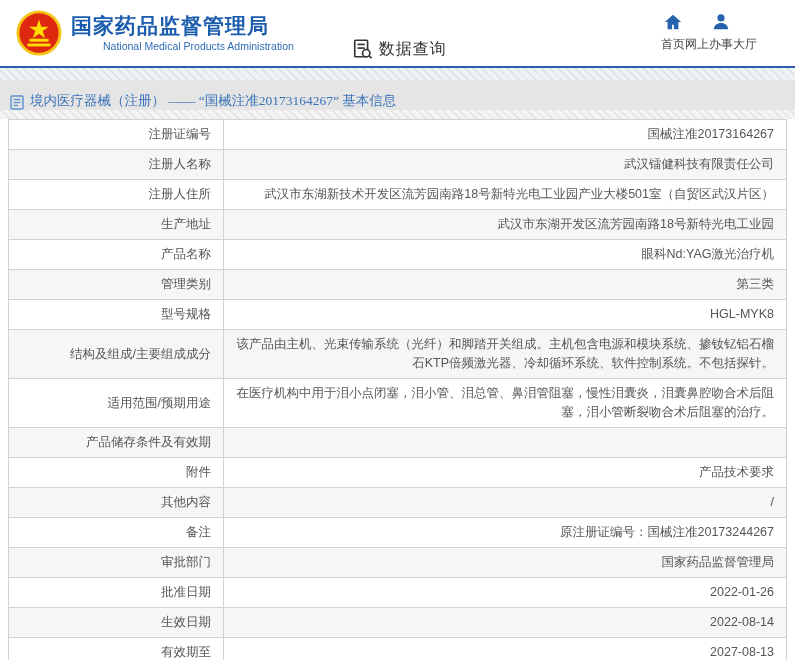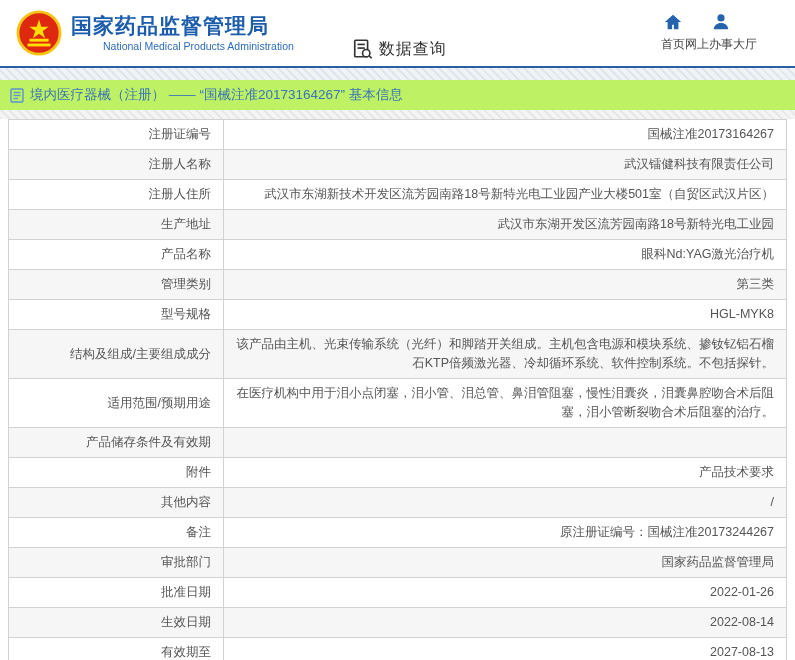--- a/index.html
+++ b/index.html
@@ -71,23 +71,24 @@
   }
   .hatch-strip.thin {
     height: 9px;
     background: repeating-linear-gradient(45deg, rgba(170,170,170,.18) 0 2px, transparent 2px 6px), #f4f4f4;
   }
 
   
   .title-row {
     height: 30px;
     display: flex;
-    align-items: center;
+    align-items: flex-end;
     padding-left: 10px;
-    background: #bef264;
+    background: #e5e5e5;
+    font-family: Liberation Serif, serif;
   }
   .title-row svg { width: 14px; height: 15px; }
   .page-title {
     margin-left: 6px;
     font-size: 13.5px;
     color: #3a73b8;
   }
 
   
   .info-table {

